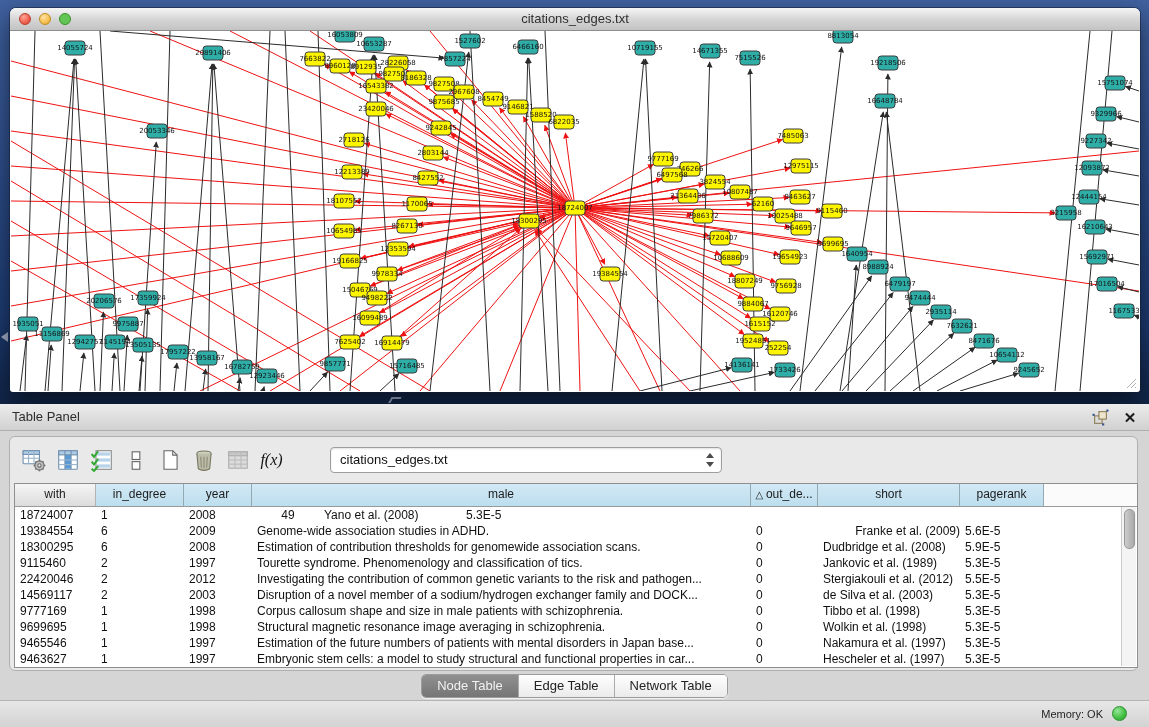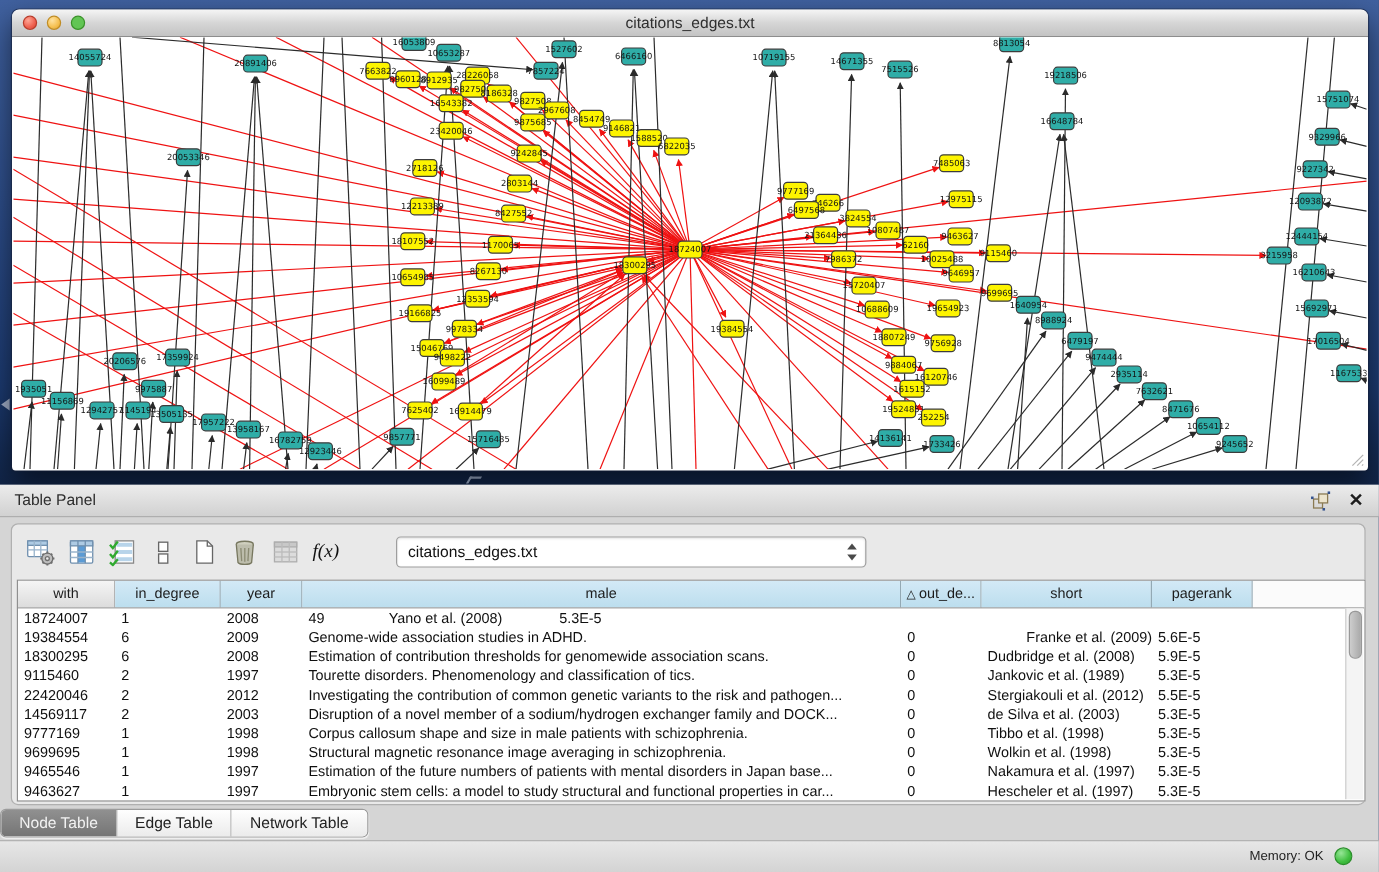--- a/index.html
+++ b/index.html
@@ -57,21 +57,21 @@
     font-size:12px;color:#1c1c1c;text-align:center;line-height:21px;overflow:hidden;white-space:nowrap;}
   .th.shaded{background:linear-gradient(#f5f5f5,#dcdcdc);border-right:1px solid #b3b3b3;}
   .th.filler{background:#fbfbfb;border-right:none;flex:1;}
   .sort-ind{font-size:10px;color:#222;}
   .tr{display:flex;height:16px;font-size:12px;color:#101010;}
   .td{box-sizing:border-box;flex:none;padding:1px 0 0 5px;white-space:nowrap;overflow:hidden;}
   .vscroll{position:absolute;right:1px;top:23px;bottom:1px;width:14px;background:#f4f4f4;border-left:1px solid #cccccc;}
   .vthumb{position:absolute;left:2px;top:2px;width:9px;height:38px;border-radius:5px;
     background:linear-gradient(90deg,#cdcdcd,#a9a9a9);border:1px solid #989898;}
   
-  .tabs-row{position:absolute;left:0;top:268px;width:100%;height:27px;display:flex;justify-content:flex-start;align-items:center;}
+  .tabs-row{position:absolute;left:0;top:268px;width:100%;height:27px;display:flex;justify-content:center;align-items:center;}
   .seg{display:flex;height:22px;border:1px solid #9c9c9c;border-radius:5px;overflow:hidden;background:#fff;box-shadow:0 1px 1px rgba(255,255,255,.7);}
   .seg-btn{padding:0 15px;font-size:13px;line-height:21px;color:#222;background:linear-gradient(#fefefe,#ebebeb);border:none;border-right:1px solid #ababab;}
   .seg-btn:last-child{border-right:none;}
   .seg-btn.active{background:linear-gradient(#909090,#757575);color:#f2f2f2;}
   .status-bar{position:absolute;left:0;top:296px;width:100%;height:27px;
     background:linear-gradient(#e7e7e7,#d3d3d3);border-top:1px solid #b3b3b3;box-sizing:border-box;}
   .memory{position:absolute;right:46px;top:7px;font-size:11px;color:#1f1f1f;}
   .memdot{position:absolute;right:22px;top:5px;width:15px;height:15px;border-radius:50%;box-sizing:border-box;
     background:radial-gradient(circle at 35% 30%,#97e697,#3fbf3f 60%,#2f9e2f);border:1px solid #2c8f2c;}
 </style>
@@ -832,21 +832,21 @@
           <div class="th" style="width: 67px;"><span class="sort-ind">△ </span><span>out_de...</span></div>
           <div class="th" style="width: 142px;"><span>short</span></div>
           <div class="th" style="width: 84px;"><span>pagerank</span></div>
           <div class="th filler"></div>
         </div>
       <div id="tbl-body">
           <div class="tr">
             <div class="td" style="width: 81px;">18724007</div>
             <div class="td" style="width: 88px;">1</div>
             <div class="td" style="width: 68px;">2008</div>
-            <div class="td" style="width: 67px;">49</div>
+            <div class="td" style="width: 67px; text-align: center;">49</div>
             <div class="td" style="width: 142px;">Yano et al. (2008)</div>
             <div class="td" style="width: 84px;">5.3E-5</div>
           </div>
           <div class="tr">
             <div class="td" style="width: 81px;">19384554</div>
             <div class="td" style="width: 88px;">6</div>
             <div class="td" style="width: 68px;">2009</div>
             <div class="td" style="width: 499px;">Genome-wide association studies in ADHD.</div>
             <div class="td" style="width: 67px;">0</div>
             <div class="td" style="width: 142px; text-align: right;">Franke et al. (2009)</div>
@@ -858,21 +858,21 @@
             <div class="td" style="width: 68px;">2008</div>
             <div class="td" style="width: 499px;">Estimation of contribution thresholds for genomewide association scans.</div>
             <div class="td" style="width: 67px;">0</div>
             <div class="td" style="width: 142px;">Dudbridge et al. (2008)</div>
             <div class="td" style="width: 84px;">5.9E-5</div>
           </div>
           <div class="tr">
             <div class="td" style="width: 81px;">9115460</div>
             <div class="td" style="width: 88px;">2</div>
             <div class="td" style="width: 68px;">1997</div>
-            <div class="td" style="width: 499px;">Tourette disorders. Phenomenology and classification of tics.</div>
+            <div class="td" style="width: 499px;">Tourette syndrome. Phenomenology and classification of tics.</div>
             <div class="td" style="width: 67px;">0</div>
             <div class="td" style="width: 142px;">Jankovic et al. (1989)</div>
             <div class="td" style="width: 84px;">5.3E-5</div>
           </div>
           <div class="tr">
             <div class="td" style="width: 81px;">22420046</div>
             <div class="td" style="width: 88px;">2</div>
             <div class="td" style="width: 68px;">2012</div>
             <div class="td" style="width: 499px;">Investigating the contribution of common genetic variants to the risk and pathogen...</div>
             <div class="td" style="width: 67px;">0</div>

